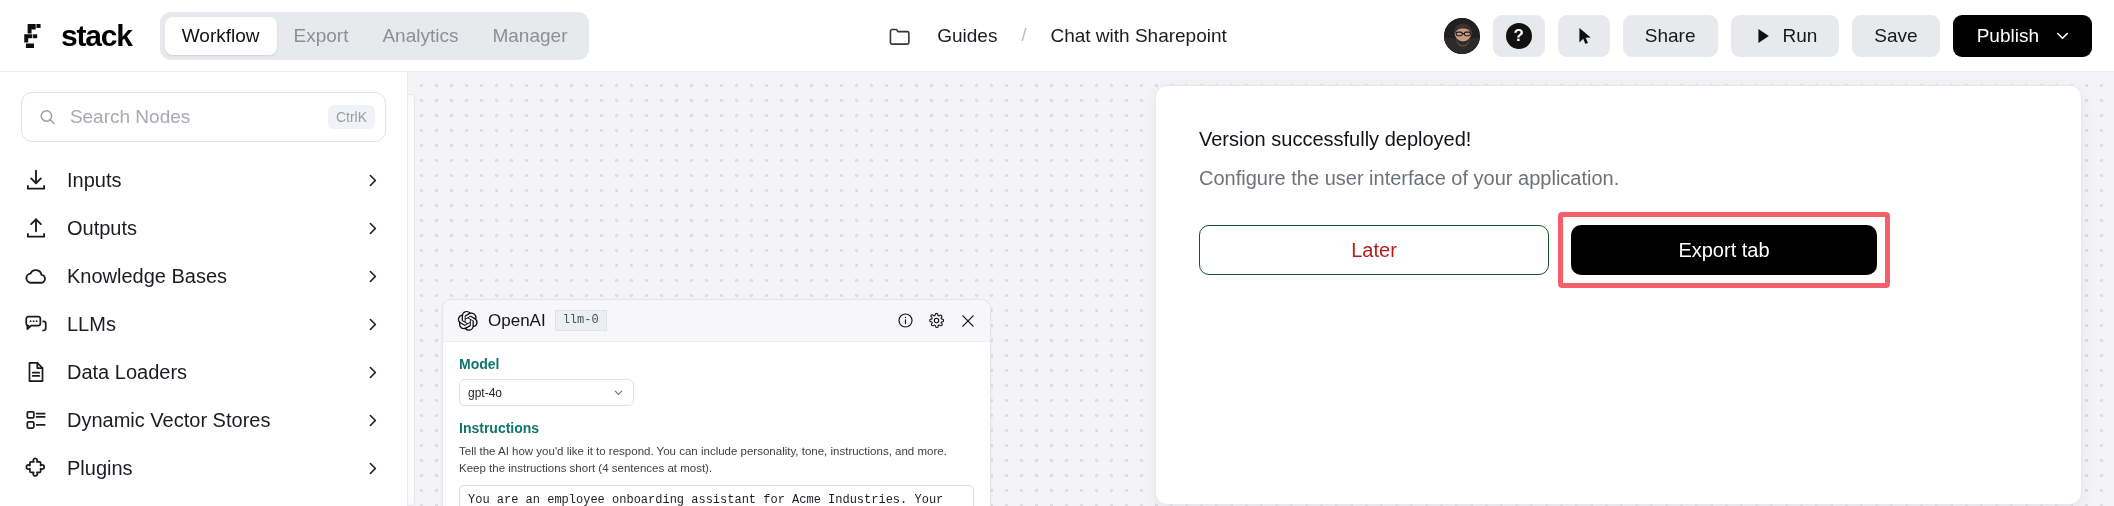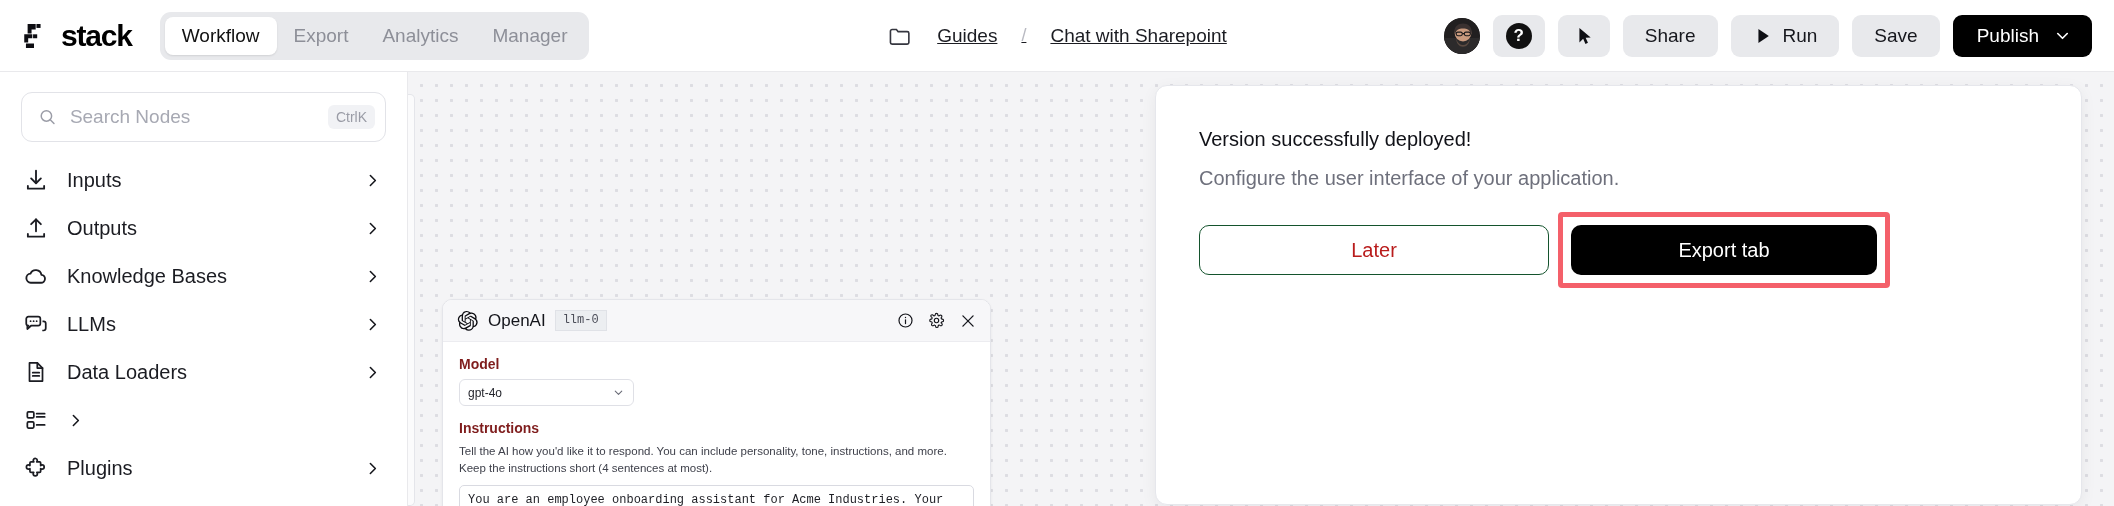--- a/index.html
+++ b/index.html
@@ -43,21 +43,20 @@
   .tab.active {
     background: #ffffff; color: #111; font-weight: 500;
     box-shadow: 0 1px 2px rgba(0,0,0,.10);
   }
 
   .breadcrumb {
     position: absolute; left: 50%; transform: translateX(-50%);
     display: flex; align-items: center; gap: 24px;
     font-size: 19px; color: #1b1c22;
     white-space: nowrap;
-    text-decoration: underline;
   }
   .bc-sep { color: #b9bac2; font-size: 18px; }
 
   .hdr-right {
     margin-left: auto; display: flex; align-items: center;
     gap: 13px; margin-right: 22px;
   }
   .avatar {
     width: 36px; height: 36px; border-radius: 50%;
     overflow: hidden; background: #2d2b2c; flex: none;
@@ -145,21 +144,21 @@
     display: flex; align-items: center; padding: 0 13px 0 14px; gap: 9px;
   }
   .node-title { font-size: 17px; color: #14151b; }
   .node-badge {
     font-family: "Liberation Mono", monospace; font-size: 12px;
     color: #4c4e59; background: #eceef1; border: 1px solid #e0e2e7;
     border-radius: 0; padding: 2px 7px; line-height: 1.25;
   }
   .node-head-icons { margin-left: auto; display: flex; align-items: center; gap: 14px; }
   .node-body { padding: 14px 16px 0 16px; }
-  .field-label { font-size: 14px; font-weight: 700; color: #7f1d1d; margin-bottom: 7px; }
+  .field-label { font-size: 14px; font-weight: 700; color: #0f766e; margin-bottom: 7px; }
   .select {
     width: 175px; height: 27px; border: 1px solid #dfe0e6; border-radius: 6px;
     display: flex; align-items: center; padding: 0 8px; background: #fff;
     cursor: pointer;
   }
   .select-val { font-size: 12px; color: #24252c; flex: 1; font-family: "Liberation Sans", sans-serif; }
   .help-line { font-size: 11.5px; color: #3f414b; line-height: 1.5; }
   .textarea {
     margin-top: 7px; width: 100%; height: 92px;
     border: 1px solid #d9dae1; border-radius: 5px; background: #fff;
@@ -363,20 +362,21 @@
       </div>
 
       <div class="nav-item">
         <svg class="nav-ico" viewBox="0 0 24 24" fill="none" stroke="#1b1c22" stroke-width="1.6" stroke-linecap="round">
           <rect x="4" y="4.4" width="6" height="5.6" rx="1.1"></rect>
           <rect x="4" y="13.8" width="6" height="5.6" rx="1.1"></rect>
           <line x1="12.6" y1="6.2" x2="20" y2="6.2"></line>
             <line x1="12.6" y1="9.2" x2="20" y2="9.2"></line>
           <line x1="12.6" y1="16.6" x2="20" y2="16.6"></line>
         </svg>
+        <span class="nav-label">Dynamic Vector Stores</span>
         <svg class="nav-chev" viewBox="0 0 24 24" fill="none" stroke="#15161c" stroke-width="2.2" stroke-linecap="round" stroke-linejoin="round">
           <polyline points="9 5 16 12 9 19"></polyline>
         </svg>
       </div>
 
       <div class="nav-item">
         <svg class="nav-ico" viewBox="0 0 24 24" fill="none" stroke="#1b1c22" stroke-width="1.6" stroke-linejoin="round">
           <path d="M9.6 4.2a1.9 1.9 0 0 1 3.6.9c0 .5-.2.9-.5 1.2h2.6c.6 0 1 .5 1 1v2.4c.35-.3.8-.5 1.3-.5a1.95 1.95 0 0 1 0 3.9c-.5 0-.95-.2-1.3-.5v2.5c0 .6-.4 1-1 1h-2.5c.3.35.5.8.5 1.3a1.95 1.95 0 0 1-3.9 0c0-.5.2-.95.5-1.3H7.4c-.55 0-1-.4-1-1v-2.5c-.35.3-.8.5-1.3.5a1.95 1.95 0 0 1 0-3.9c.5 0 .95.2 1.3.5V7.3c0-.5.45-1 1-1H10c-.3-.3-.5-.7-.5-1.2 0-.3.05-.6.1-.9z"></path>
         </svg>
         <span class="nav-label">Plugins</span>

